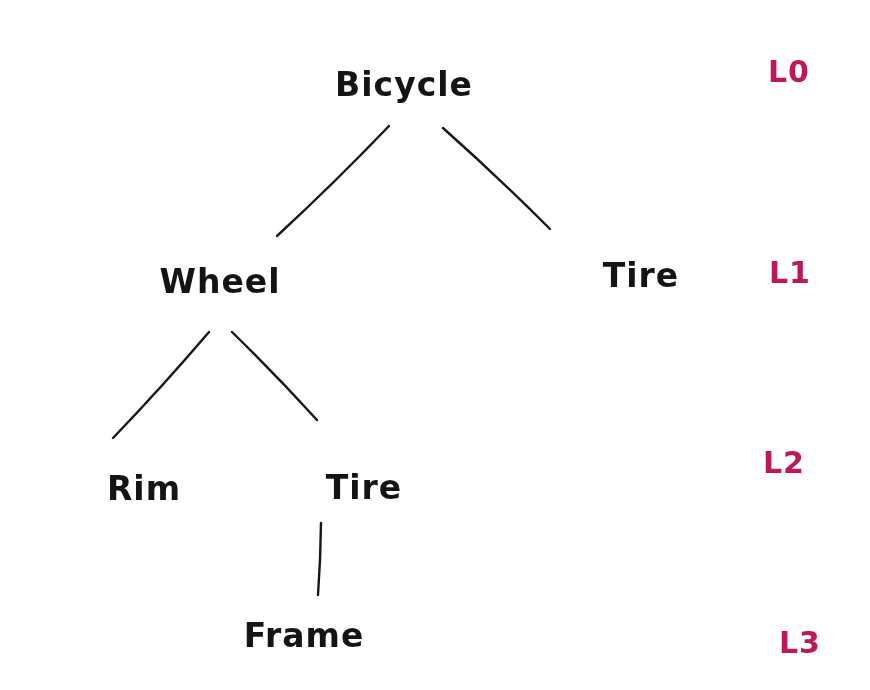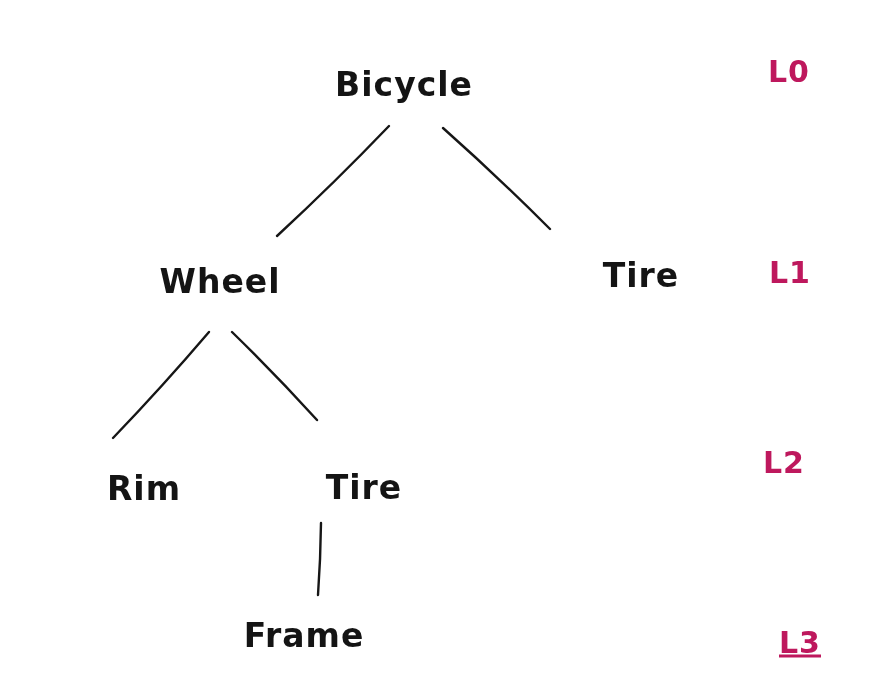--- a/index.html
+++ b/index.html
@@ -63,15 +63,15 @@
       <div class="node-label" style="left: 220px; top: 281px; text-align: center;">Wheel</div>
       <div class="node-label" style="left: 641px; top: 275px;">Tire</div>
       <div class="node-label" style="left: 144px; top: 488px;">Rim</div>
       <div class="node-label" style="left: 328px; top: 487px; margin-left: 36px;">Tire</div>
       <div class="node-label" style="left: 304px; top: 635px;">Frame</div>
     </div>
   <div id="levels-layer">
       <div class="level-label" style="left: 789px; top: 71px;">L0</div>
       <div class="level-label" style="left: 790px; top: 272px;">L1</div>
       <div class="level-label" style="left: 760px; top: 462px; margin-left: 24px;">L2</div>
-      <div class="level-label" style="left: 800px; top: 642px; text-decoration: underline;">L3</div>
+      <div class="level-label" style="left: 800px; top: 642px;">L3</div>
     </div>
 </div>
 
 </body></html>

